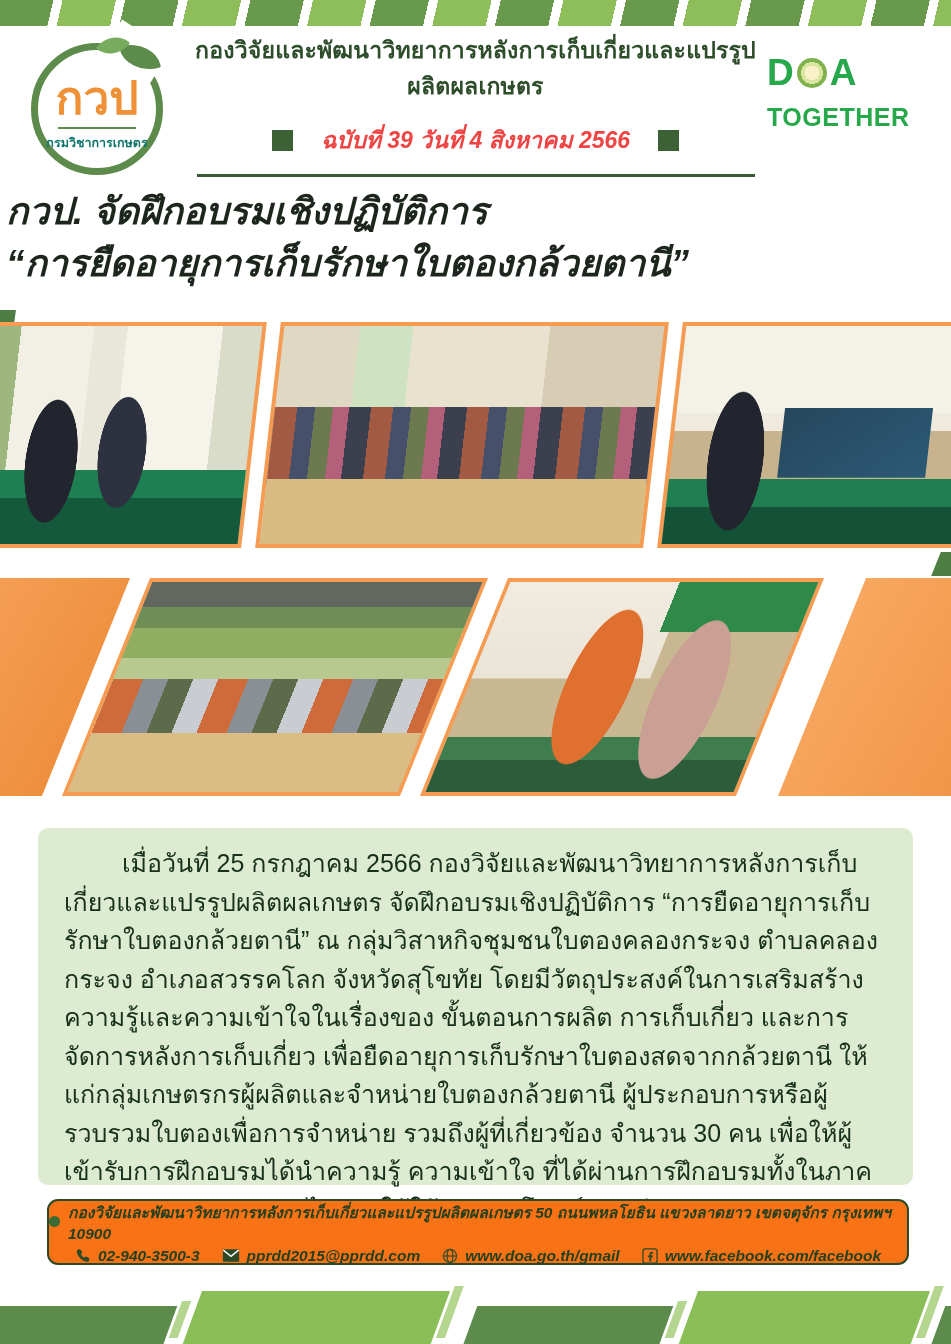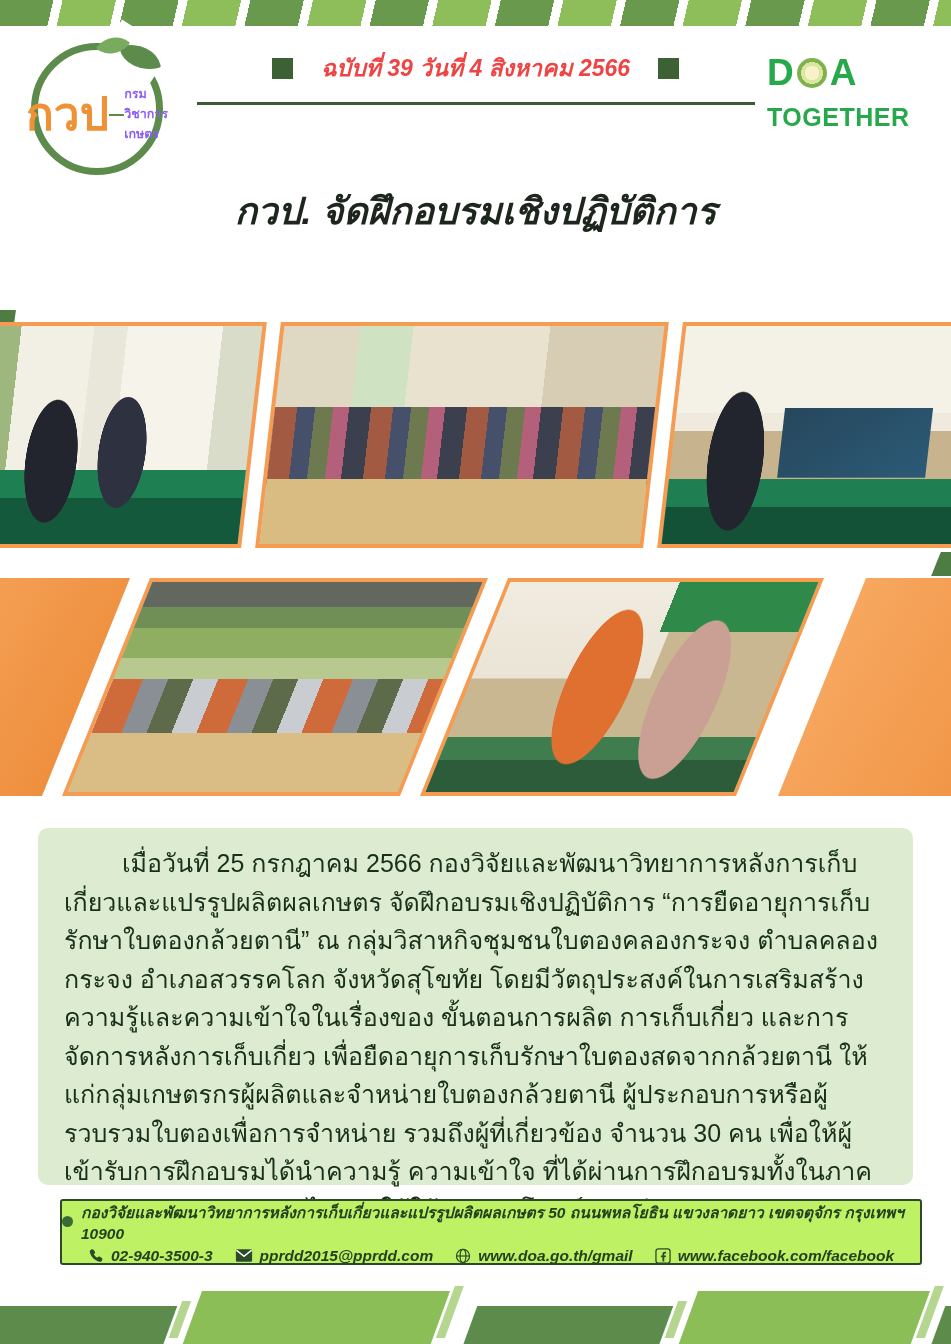--- a/index.html
+++ b/index.html
@@ -15,39 +15,39 @@
       #69994d 0 52px, #ffffff 52px 61px,
       #8dbe59 61px 113px, #ffffff 113px 122px);
   }
   
   header{position:absolute; top:26px; left:0; right:0; height:156px;}
   .logo-wrap{position:absolute; left:26px; top:12px; width:142px; height:142px;}
   .logo-circle{position:absolute; inset:5px; border:7px solid #5d8b4b; border-radius:50%;}
   .logo-gap{position:absolute; right:4px; top:-6px; width:58px; height:42px; background:#ffffff; transform:rotate(33deg);}
   .leaf-a{position:absolute; right:10px; top:4px; width:36px; height:30px; background:#5d8b4b; border-radius:6% 94% 6% 94%; transform:rotate(-14deg);}
   .leaf-b{position:absolute; right:42px; top:-4px; width:26px; height:23px; background:#79ab5e; border-radius:6% 94% 6% 94%; transform:rotate(-50deg);}
-  .logo-text{position:absolute; inset:0; display:flex; flex-direction:row; align-items:center; justify-content:center; padding-top:10px;}
+  .logo-text{position:absolute; inset:0; display:flex; flex-direction:column; align-items:center; justify-content:center; padding-top:10px;}
   .logo-abbr{font-size:46px; font-weight:800; color:#ef9237; line-height:1;}
   .logo-line{width:78px; height:2px; background:#5d8b4b; margin:6px 0 4px;}
-  .logo-org{font-size:12.5px; font-weight:700; color:#8b5cf6;}
+  .logo-org{font-size:12.5px; font-weight:700; color:#0f766e;}
   .head-center{position:absolute; left:178px; right:178px; top:6px; text-align:center;}
   .title-th{font-size:23px; font-weight:800; color:#2e4d2b; letter-spacing:.2px;}
   .title-en{font-size:15px; font-style:italic; font-weight:600; color:#2e4d2b; margin-top:3px;}
   .edition-row{margin-top:18px; display:flex; align-items:center; justify-content:center; gap:28px;}
   .edition-sq{width:21px; height:21px; background:#3c6134; display:inline-block;}
   .edition{font-size:23px; font-style:italic; font-weight:700; color:#ef4444;}
   .head-rule{width:558px; margin:16px auto 0; border-top:3px solid #3a5a33;}
   .doa{position:absolute; right:24px; top:28px; width:160px; color:#27a84a;}
   .doa-row{display:flex; align-items:center; gap:3px; font-size:37px; font-weight:800; line-height:1;}
   .doa-emblem{width:30px; height:30px; border-radius:50%; display:inline-block;
     background:radial-gradient(circle, #f9f2c8 0 34%, #d9e6a1 34% 52%, #7fb24a 52% 72%, #2f6b39 72% 100%);}
   .doa-together{font-size:25px; font-weight:700; letter-spacing:.5px; margin-top:12px;}
   
-  .headline{position:absolute; top:186px; left:0; right:0; text-align:center;
-    font-size:37px; line-height:52px; font-weight:800; font-style:italic; color:#1d261c;}
+  .headline{position:absolute; top:186px; left:0; right:0; text-align:left;
+    font-size:37px; line-height:52px; font-weight:800; font-style:italic; color:#1d261c;padding-left:6px;}
   
   .collage{position:absolute; top:322px; left:0; width:951px; height:474px;}
   .frame{position:absolute; top:0; height:226px; background:#f59b52; transform:skewX(-6.5deg); overflow:hidden;}
   .frame2{position:absolute; top:256px; height:218px; background:#f59b52; transform:skewX(-22deg); overflow:hidden;}
   .photo{position:absolute; inset:4px;}
   .accent{position:absolute; top:256px; height:218px; transform:skewX(-22deg);
     background:linear-gradient(100deg,#f7a75f,#ee8f3e);}
   .sliver{position:absolute; background:#4e7d44;}
   .sliver.s1{left:-12px; top:-12px; width:26px; height:28px; transform:skewX(-8deg);}
   .sliver.s2{left:936px; top:230px; width:30px; height:24px; transform:skewX(-22deg);}
@@ -90,22 +90,22 @@
     linear-gradient(#c9b791,#c9b791);
     background-size:100% 100%, 100% 100%, 100% 100%, 100% 24%, 58% 46%, 100% 100%;
     background-position:0 0, 0 0, 0 0, 0 0, 0 0, 0 0;
     background-repeat:no-repeat;}
   
   .bodybox{position:absolute; top:828px; left:38px; width:875px; height:357px;
     background:#ddebd0; border-radius:10px; box-sizing:border-box; padding:16px 26px;}
   .bodybox p{margin:0; font-size:25px; line-height:38.5px; color:#17301a;
     text-indent:58px; text-align:left;}
   
-  .contact{position:absolute; top:1199px; left:60px; width:862px; height:66px;
-    border:2px solid #2c4a28; border-radius:3px; background:#bef264; box-sizing:border-box;
+  .contact{position:absolute; top:1199px; left:47px; width:862px; height:66px;
+    border:2px solid #2c4a28; border-radius:11px; background:#f97316; box-sizing:border-box;
     display:flex; flex-direction:column; justify-content:center; gap:4px;
     font-style:italic; color:#24401f;}
   .addr-line{display:flex; align-items:center; justify-content:center; font-size:15.5px; font-weight:600;}
   .dot{width:11px; height:11px; border-radius:50%; background:#3a6b35; margin-right:8px; flex:0 0 auto;}
   .contact-line{display:flex; align-items:center; justify-content:center; gap:22px; font-size:15.5px; font-weight:600;}
   .seg{display:inline-flex; align-items:center; gap:7px;}
   .seg svg{display:block;}
   
   .bottom-deco{position:absolute; bottom:0; left:0; right:0; height:58px; overflow:hidden;}
   .deco-par{position:absolute; transform:skewX(-20deg);}
@@ -132,40 +132,42 @@
       <div class="leaf-a"></div>
       <div class="leaf-b"></div>
       <div class="logo-text">
         <div class="logo-abbr">กวป</div>
         <div class="logo-line"></div>
         <div class="logo-org">กรมวิชาการเกษตร</div>
       </div>
     </div>
 
     <div class="head-center">
+      <div class="title-th">กองวิจัยและพัฒนาวิทยาการหลังการเก็บเกี่ยวและแปรรูปผลิตผลเกษตร</div>
       <div class="edition-row">
         <span class="edition-sq"></span>
         <span class="edition">ฉบับที่ 39 วันที่ 4 สิงหาคม 2566</span>
         <span class="edition-sq"></span>
       </div>
       <div class="head-rule"></div>
     </div>
 
     <div class="doa">
       <div class="doa-row">
         <span>D</span>
         <span class="doa-emblem"></span>
         <span>A</span>
       </div>
       <div class="doa-together">TOGETHER</div>
     </div>
   </header>
 
   <section class="headline">
     <div>กวป. จัดฝึกอบรมเชิงปฏิบัติการ</div>
+    <div>“การยืดอายุการเก็บรักษาใบตองกล้วยตานี”</div>
   </section>
 
   <section class="collage">
     <div class="sliver s1"></div>
     <div class="sliver s2"></div>
 
     <div class="frame" style="left:-34px; width:288px;">
       <div class="photo ph1"></div>
     </div>
     <div class="frame" style="left:268px; width:388px;">

